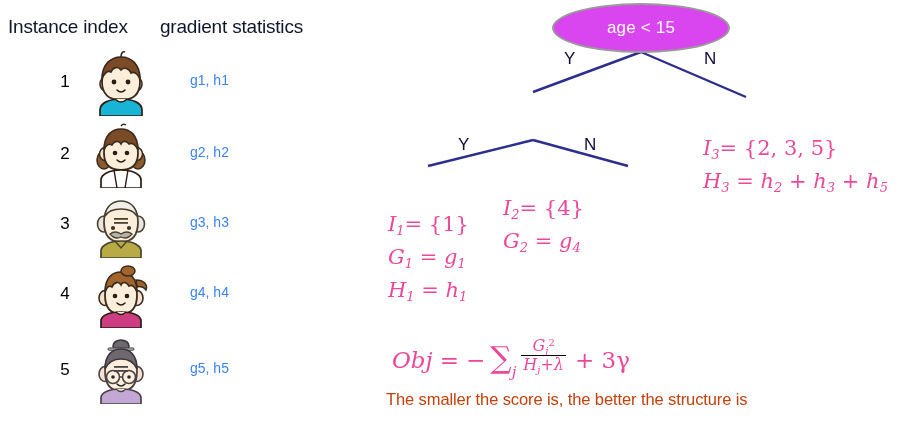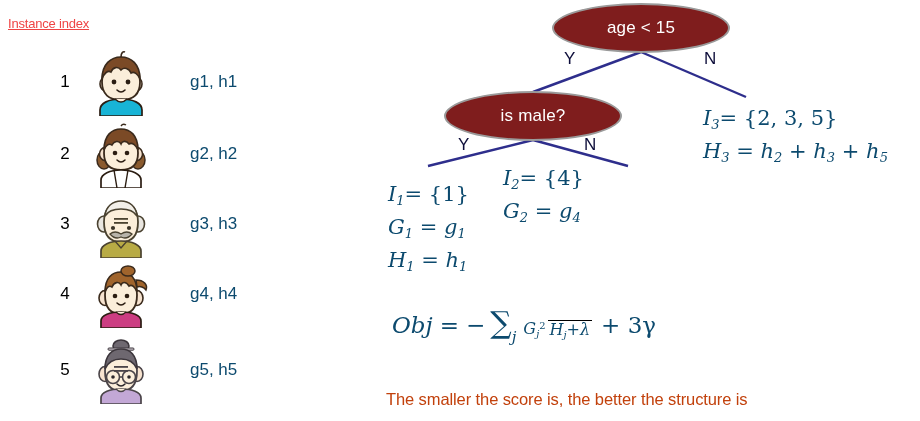--- a/index.html
+++ b/index.html
@@ -17,26 +17,25 @@
   }
 
   
   #left-panel {
     position: absolute;
     left: 0; top: 0;
     width: 340px; height: 421px;
   }
   .col-header {
     position: absolute;
-    font-size: 13px;
+    font-size: 19px;
     font-weight: 400;
     letter-spacing: -0.2px;
-    color: #ef4444;
+    color: #0f172a;
     white-space: nowrap;
-    text-decoration: underline;
   }
   #header-instance-index { left: 8px;  top: 16px; }
   #header-gradient-stats  { left: 160px; top: 16px; }
 
   .instance-row {
     position: absolute;
     left: 0;
     width: 340px;
     height: 70px;
   }
@@ -46,22 +45,22 @@
     top: 26px;
     width: 22px;
     text-align: center;
     font-size: 17px;
     color: #000;
   }
   .row-stats {
     position: absolute;
     left: 190px;
     top: 26px;
-    font-size: 17px;
-    color: #0c4a6e;
+    font-size: 14px;
+    color: #3b82f6;
     white-space: nowrap;
   }
   .avatar {
     position: absolute;
     left: 88px;
     top: 2px;
     width: 66px;
     height: 68px;
   }
   .avatar svg { display: block; }
@@ -74,21 +73,21 @@
   }
   #tree-edges {
     position: absolute;
     left: 0; top: 0;
     width: 580px; height: 421px;
   }
 
   .tree-node {
     position: absolute;
     border-radius: 50%;
-    background: #7f1d1d;
+    background: #d946ef;
     border: 2px solid #9a9a9a;
     color: #ffffff;
     display: flex;
     align-items: center;
     justify-content: center;
     font-size: 17px;
     letter-spacing: 0.2px;
     box-sizing: border-box;
   }
   #node-root     { left: 212px; top: 3px;  width: 178px; height: 50px; }
@@ -102,23 +101,24 @@
   }
   #label-root-yes   { left: 224px; top: 49px; }
   #label-root-no    { left: 364px; top: 49px; }
   #label-male-yes   { left: 118px; top: 135px; }
   #label-male-no    { left: 244px; top: 135px; }
 
   
   .math {
     font-family: "DejaVu Serif", "Liberation Serif", serif;
     font-style: italic;
-    color: #0c4a6e;
+    color: #ec4899;
     white-space: nowrap;
     line-height: 1.0;
+    margin-top: 30px;
   }
   .math .up { font-style: normal; }
   sub.m, sup.m {
     font-size: 0.62em;
     font-style: italic;
     line-height: 0;
   }
   sub.m { vertical-align: -0.28em; }
   sup.m { vertical-align: 0.55em; }
 
@@ -143,21 +143,21 @@
   #obj-formula .sum {
     font-family: "DejaVu Serif", serif;
     font-style: normal;
     font-size: 30px;
     line-height: 1;
     position: relative;
     top: 1px;
   }
   .frac {
     display: inline-flex;
-    flex-direction: row;
+    flex-direction: column;
     align-items: center;
     vertical-align: middle;
     font-size: 16px;
     margin: 0 5px;
     position: relative;
     top: 1px;
   }
   .frac .num { padding: 0 2px 1px 2px; }
   .frac .den { border-top: 1.3px solid #000; padding: 1px 2px 0 2px; }
 
@@ -171,20 +171,21 @@
     letter-spacing: -0.1px;
   }
 </style>
 </head>
 <body>
 
 <div id="left-panel">
 
   <div class="col-header" id="header-instance-index">Instance index</div>
 
+  <div class="col-header" id="header-gradient-stats">gradient statistics</div>
 
   <div class="instance-row" style="top:46px">
     <div class="row-index">1</div>
     <div class="avatar">
       <svg viewBox="0 0 66 68" width="66" height="68">
         <ellipse cx="18" cy="36" rx="6" ry="7" fill="#f7e3cf" stroke="#3a2a1c" stroke-width="1.6"></ellipse>
         <ellipse cx="48" cy="36" rx="6" ry="7" fill="#f7e3cf" stroke="#3a2a1c" stroke-width="1.6"></ellipse>
         <path d="M33 52 C21 52 14 46 14 34 C14 20 22 12 33 12 C44 12 52 20 52 34 C52 46 45 52 33 52 Z" fill="#fbeeda" stroke="#3a2a1c" stroke-width="1.8"></path>
         <path d="M14 31 C14 16 23 9 33 9 C43 9 52 16 52 31 C50 26 46 23 43 25 C41 20 36 19 33 22 C30 18 25 19 23 24 C20 22 16 25 14 31 Z" fill="#7b4a26" stroke="#3a2a1c" stroke-width="1.6"></path>
         <path d="M33 9 C33 5 35 3 37 4" fill="none" stroke="#3a2a1c" stroke-width="1.6"></path>
@@ -297,21 +298,20 @@
 
     <line x1="193" y1="140" x2="288" y2="166" stroke="#2e2e8c" stroke-width="2.4"></line>
   </svg>
 
   <div class="tree-node" id="node-root">age &lt; 15</div>
 
   <div class="branch-label" id="label-root-yes">Y</div>
 
   <div class="branch-label" id="label-root-no">N</div>
 
-  <div class="tree-node" id="node-is-male">is male?</div>
 
   <div class="branch-label" id="label-male-yes">Y</div>
 
   <div class="branch-label" id="label-male-no">N</div>
 
   <div class="leaf-block math" id="leaf-1">
     <div class="line">I<sub class="m">1</sub><span class="up">= {1}</span></div>
     <div class="line">G<sub class="m">1</sub><span class="up"> = </span>g<sub class="m">1</sub></div>
     <div class="line">H<sub class="m">1</sub><span class="up"> = </span>h<sub class="m">1</sub></div>
   </div>

